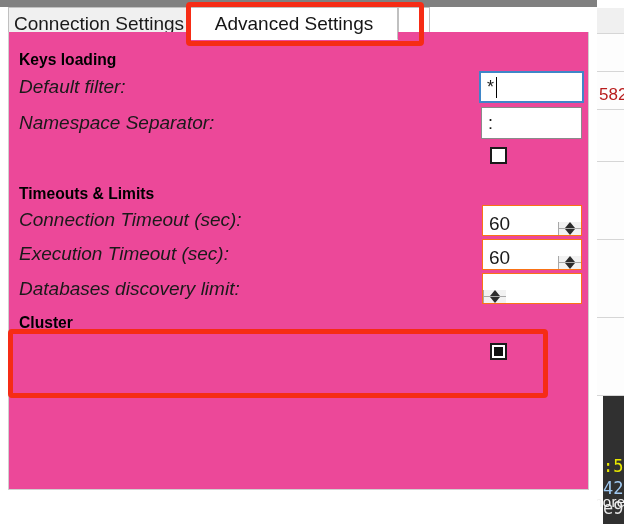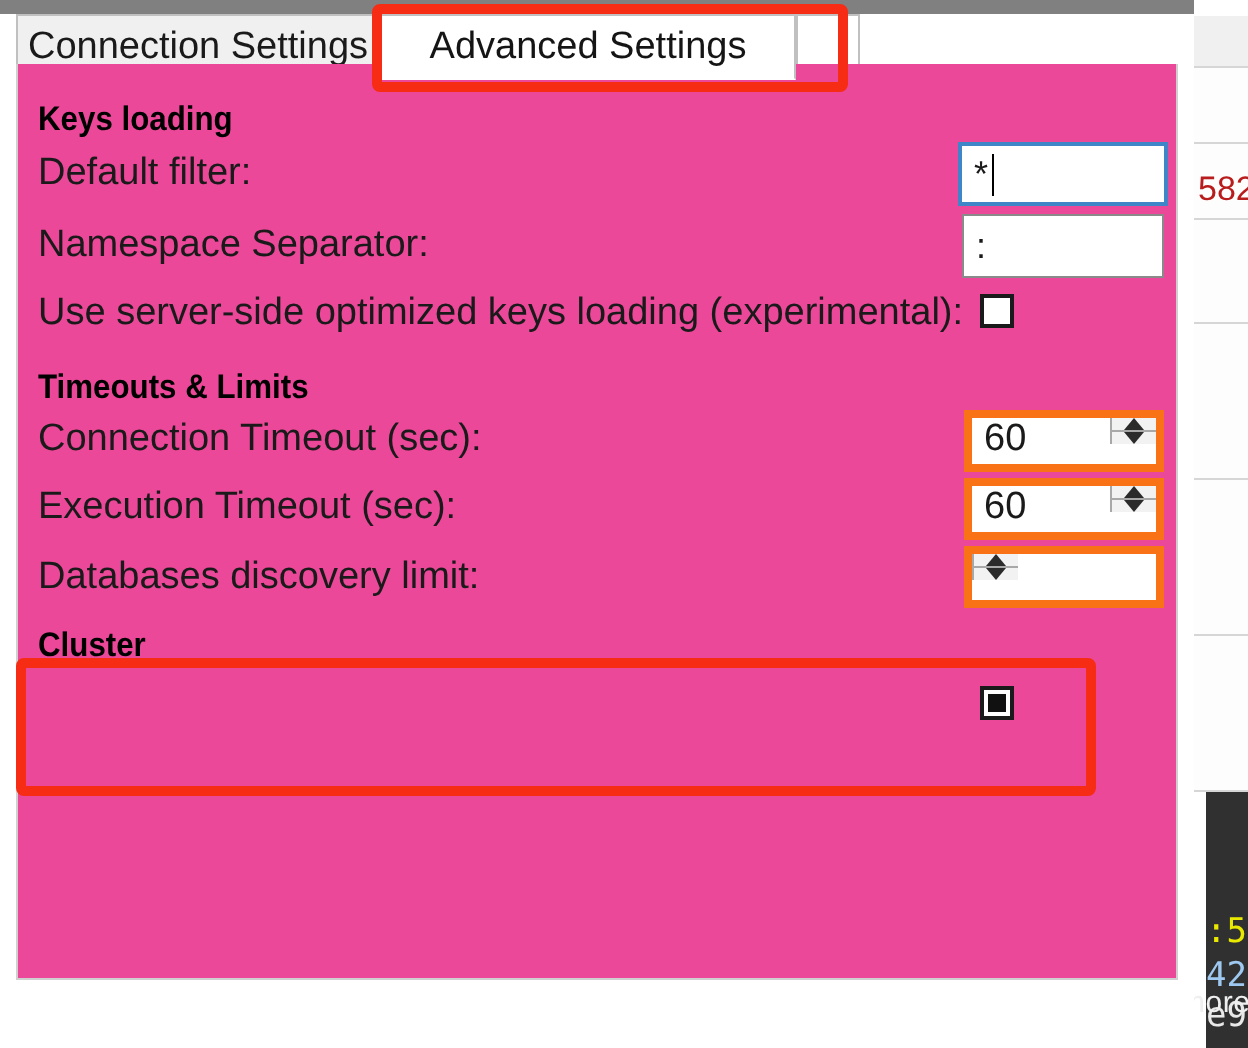--- a/index.html
+++ b/index.html
@@ -130,20 +130,21 @@
     color: #000000;
     font-stretch: condensed;
     white-space: nowrap;
     transform: scaleX(0.92);
     transform-origin: left center;
   }
   .field-label {
     position: absolute; left: 10px;
     font-size: 19px; color: #1a1a1a;
     white-space: nowrap;
+    font-style: italic;
   }
 
   
   .text-input {
     position: absolute;
     box-sizing: border-box;
     height: 32px;
     background: #ffffff;
     font-size: 18px; color: #1a1a1a;
     padding: 0 6px;
@@ -157,23 +158,23 @@
     width: 1px; height: 21px;
     background: #000000;
     margin-left: 2px;
   }
 
   
   .spinbox {
     position: absolute;
     box-sizing: border-box;
     width: 100px; height: 31px;
-    border: 4px solid #f97316;
-    background: #ffffff;
-    display: flex; align-items: flex-start;
+    border: 1px solid #f97316;
+    background: #ffffff;
+    display: flex; align-items: flex-end;
   }
   .spin-value {
     flex: 1; display: flex; align-items: center;
     padding-left: 6px;
     font-size: 19px; color: #1a1a1a;
   }
   .spin-buttons {
     width: 22px;
     display: flex; flex-direction: column;
     border-left: 1px solid #a8a8a8;
@@ -261,21 +262,20 @@
     <div class="text-input input-focused" style="left:470px; top:39px; width:105px;">
       <span>*</span>
       <span class="caret"></span>
     </div>
 
     <div class="field-label" style="top:80px;">Namespace Separator:</div>
     <div class="text-input input-normal" style="left:472px; top:75px; width:101px;">
       <span>:</span>
     </div>
 
-    <div class="field-label" style="top:114px;">Use server-side optimized keys loading (experimental):</div>
     <div class="checkbox" style="left:481px; top:115px;"></div>
 
     <div class="section-title" style="top:152px;">Timeouts &amp; Limits</div>
 
     <div class="field-label" style="top:177px;">Connection Timeout (sec):</div>
     <div class="spinbox" style="left:473px; top:173px;">
       <div class="spin-value">60</div>
       <div class="spin-buttons">
         <div class="spin-btn">
           <span class="tri-up"></span>

